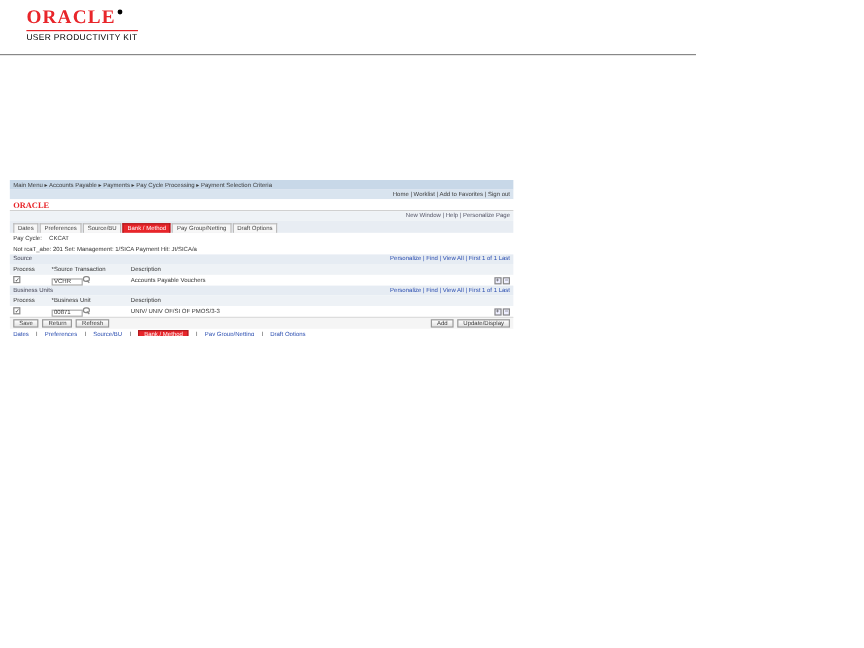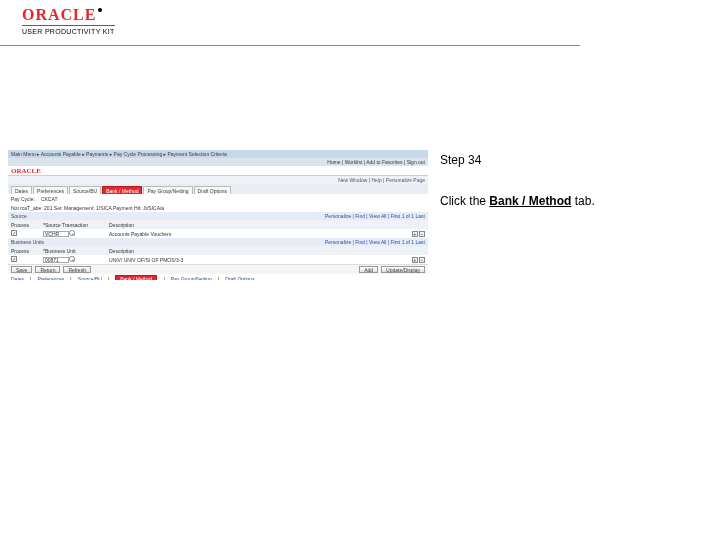--- a/index.html
+++ b/index.html
@@ -331,21 +331,15 @@
       <div class="row">
         <span class="link">Dates</span>|
         <span class="link">Preferences</span>|
         <span class="link">Source/BU</span>|
         <span class="btn redbtn">Bank / Method</span>|
         <span class="link">Pay Group/Netting</span>|
         <span class="link">Draft Options</span>
       </div>
     </div>
 
-    <div class="instructions">
-      <div class="step">Step 34</div>
-      <div>
-        <span>Click the </span><b><span class="u">Bank / Method</span></b><span> tab.</span>
-      </div>
-    </div>
 
   </div>
 </div>
 
 </body></html>

